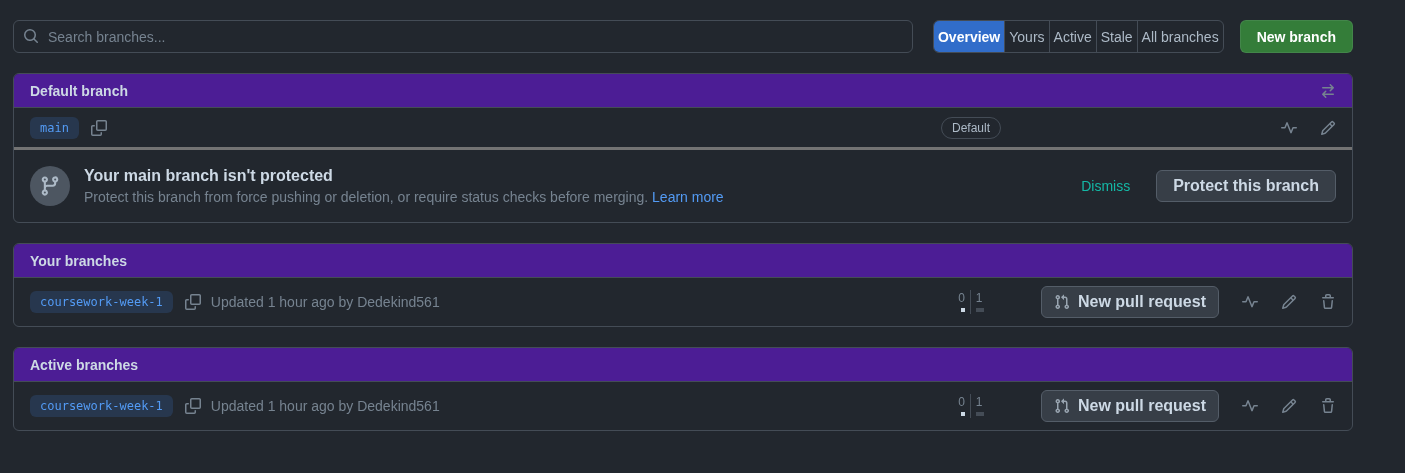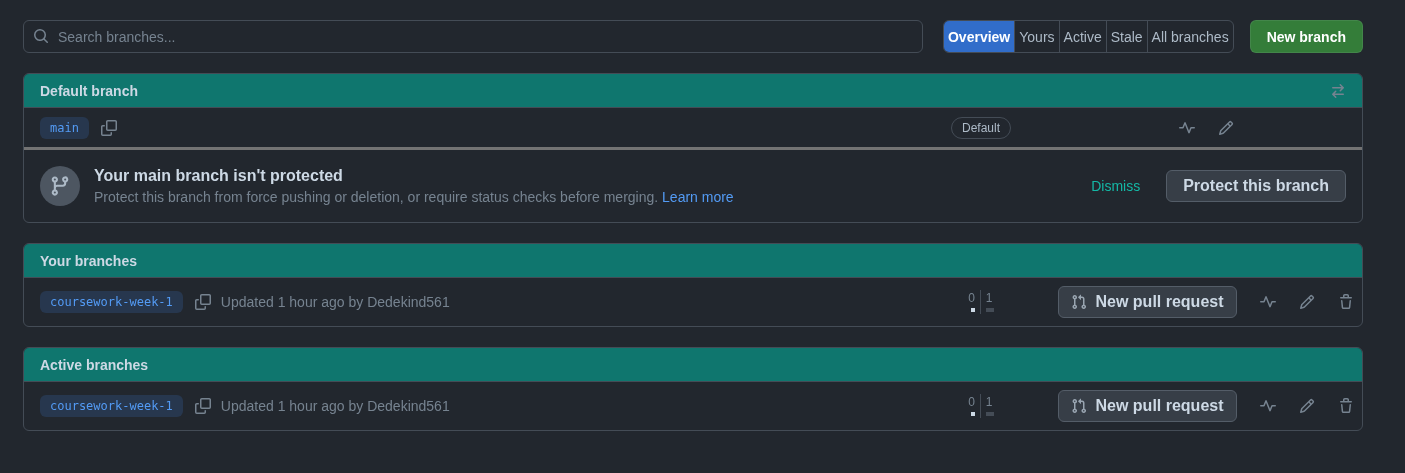--- a/index.html
+++ b/index.html
@@ -3,21 +3,21 @@
 <meta charset="utf-8">
 <style>
   * { box-sizing: border-box; margin: 0; padding: 0; }
   html, body { width: 1405px; height: 473px; overflow: hidden; }
   body {
     background: #22272e;
     color: #adbac7;
     font-family: "Liberation Sans", sans-serif;
     font-size: 14px;
   }
-  .page { width: 1340px; margin-left: 23px; }
+  .page { width: 1340px; margin-left: 13px; }
 
   
   .topbar { display: flex; align-items: center; margin-top: 20px; }
   .search-wrap { position: relative; flex: 1; margin-right: 20px; }
   .search-wrap .icon-search {
     position: absolute; left: 10px; top: 8px; color: #768390;
   }
   .search-input {
     width: 100%; height: 33px;
     background: #22272e;
@@ -65,21 +65,21 @@
     border: 1px solid #444c56;
     border-radius: 6px;
     margin-top: 20px;
     background: #22272e;
     overflow: hidden;
   }
   .card-header {
     display: flex; align-items: center; justify-content: space-between;
     height: 34px;
     padding: 0 16px;
-    background: #0f766e;
+    background: #4c1d95;
     border-bottom: 1px solid #444c56;
   }
   .card-title { font-size: 14px; font-weight: 700; color: #cdd9e5; }
   .card-header .hdr-icon { color: #768390; cursor: pointer; display: flex; }
 
   .branch-row {
     display: grid;
     grid-template-columns: 1fr 170px 280px;
     align-items: center;
     padding: 0 16px;
@@ -98,21 +98,21 @@
     text-decoration: none;
     line-height: 16px;
     cursor: pointer;
   }
   .copy-btn {
     display: flex; margin-left: 12px; color: #768390;
     background: none; border: none; cursor: pointer; padding: 0;
   }
   .updated-text { margin-left: 10px; color: #768390; font-size: 14px; white-space: nowrap; }
   .row-mid { display: flex; justify-content: center; }
-  .row-right { display: flex; align-items: center; justify-content: center; gap: 23px; }
+  .row-right { display: flex; align-items: center; justify-content: flex-end; gap: 23px; }
   .row-icon-btn {
     display: flex; color: #768390; background: none; border: none;
     cursor: pointer; padding: 0;
   }
 
   .badge-pill {
     border: 1px solid #444c56;
     border-radius: 999px;
     padding: 2px 10px;
     font-size: 12px; font-weight: 500;

